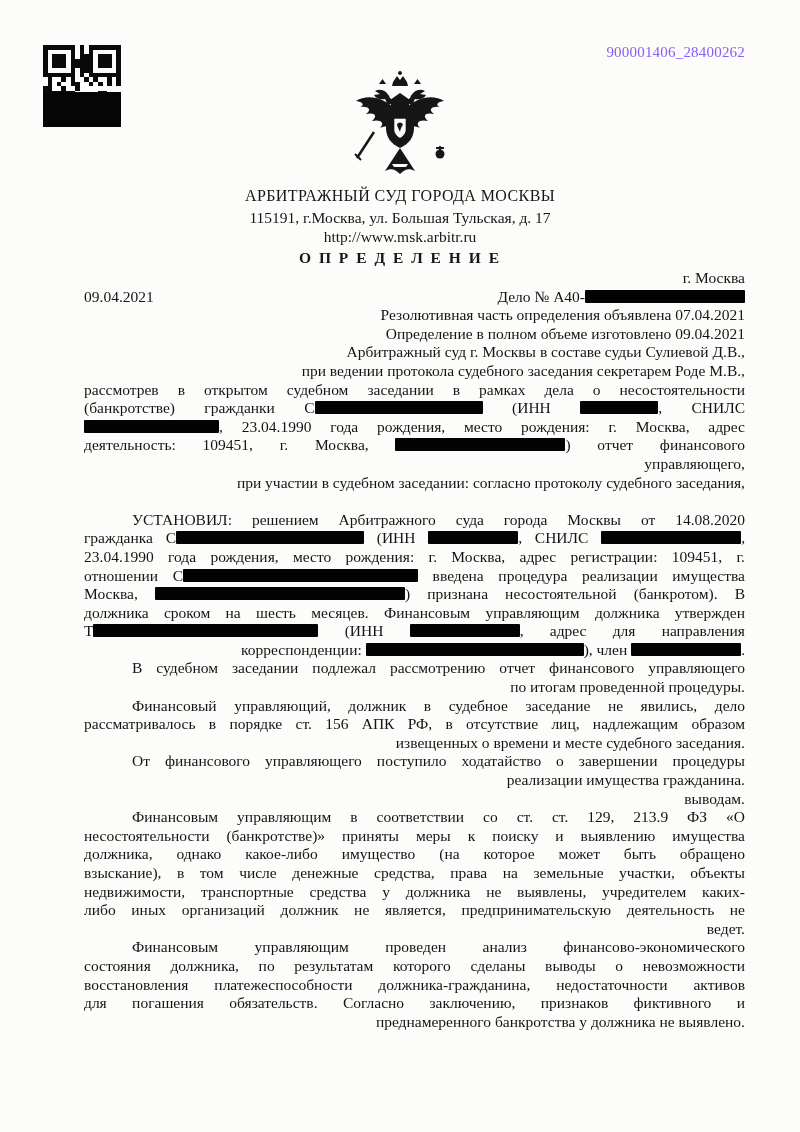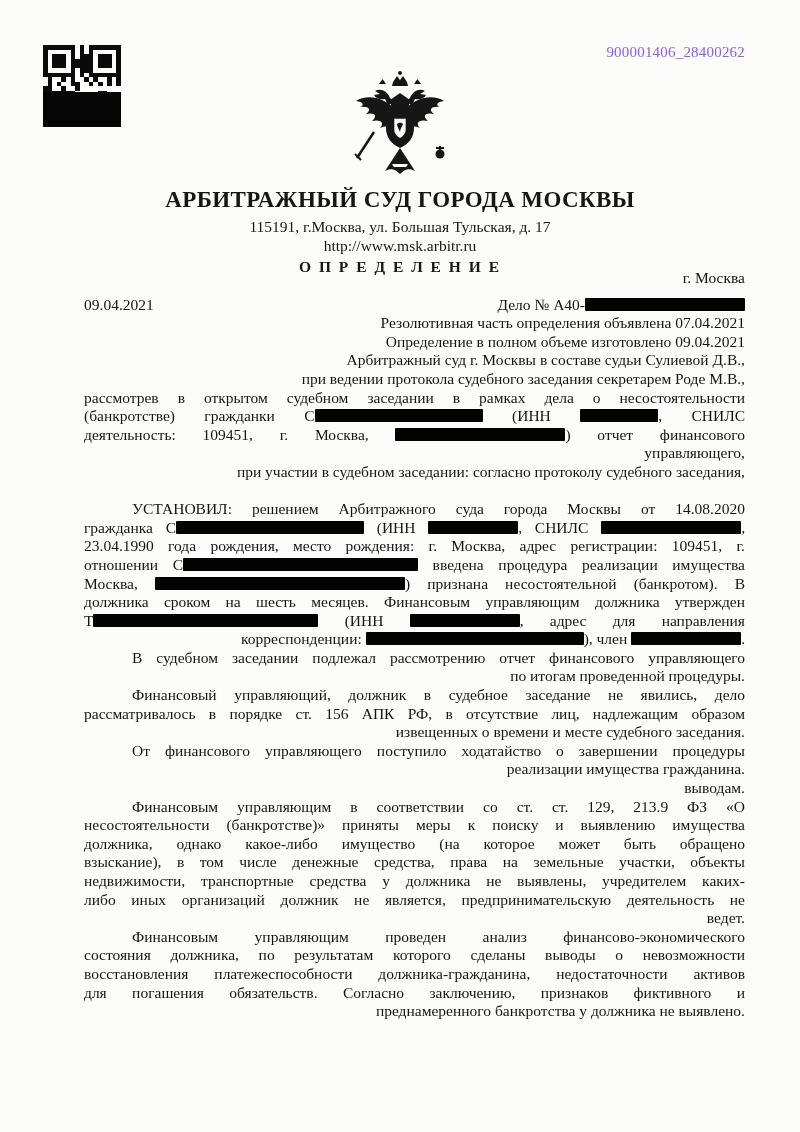--- a/index.html
+++ b/index.html
@@ -16,34 +16,34 @@
   .qr { position:absolute; left:43px; top:45px; width:78px; height:82px; }
   
   .docnum {
     position:absolute; top:44px; right:55px;
     font-size:15px; letter-spacing:0.2px; color:#8b5cf6;
   }
   
   .eagle { position:absolute; top:70px; left:50%; transform:translateX(-50%); }
   
   .header-block { position:absolute; top:186px; left:0; width:100%; text-align:center; line-height:1.25; }
-  .court-name { font-size:23px; font-weight:bold; letter-spacing:0.4px; }
+  .court-name { font-size:16px; font-weight:normal; letter-spacing:0.4px; }
   .court-address { font-size:15.5px; margin-top:2px; }
   .court-site { font-size:15.5px; }
   .doc-type { font-size:15.5px; font-weight:bold; letter-spacing:2px; margin-top:1px;text-align:center; }
   
   .body-text {
     position:absolute; left:84px; top:269px; width:661px;
     font-size:15.5px; line-height:18.6px; color:#141414;
   }
   .line { min-height:18.6px; text-align:right; white-space:normal; }
   .line.just { text-align:justify; text-align-last:justify; }
   .line.indent { text-indent:48px; }
   .line.blank { height:18.6px; }
-  .line.split { display:flex; justify-content:space-between; text-align:left;margin-top:8px; }
+  .line.split { display:flex; justify-content:space-between; text-align:left; }
   .redact {
     display:inline-block; height:13px; background:#030303;
     vertical-align:-1px; border-radius:1px;
   }
 </style>
 </head>
 <body>
 
 <div class="page">
 
@@ -164,20 +164,21 @@
       <div class="line split">
         <span><span>09.04.2021</span></span>
         <span><span>Дело № А40-</span><span class="redact" style="width: 160px;"></span></span>
       </div>
       <div class="line"><span>Резолютивная часть определения объявлена 07.04.2021</span></div>
       <div class="line"><span>Определение в полном объеме изготовлено 09.04.2021</span></div>
       <div class="line"><span>Арбитражный суд г. Москвы в составе судьи Сулиевой Д.В.,</span></div>
       <div class="line"><span>при ведении протокола судебного заседания секретарем Роде М.В.,</span></div>
       <div class="line just"><span>рассмотрев в открытом судебном заседании в рамках дела о несостоятельности</span></div>
       <div class="line just"><span>(банкротстве) гражданки С</span><span class="redact" style="width: 168px;"></span><span> (ИНН </span><span class="redact" style="width: 78px;"></span><span>, СНИЛС</span></div>
+      <div class="line just"><span class="redact" style="width: 135px;"></span><span>, 23.04.1990 года рождения, место рождения: г. Москва, адрес</span></div>
       <div class="line just"><span>деятельность: 109451, г. Москва, </span><span class="redact" style="width: 170px;"></span><span>) отчет финансового</span></div>
       <div class="line"><span>управляющего,</span></div>
       <div class="line"><span>при участии в судебном заседании: согласно протоколу судебного заседания,</span></div>
       <div class="line blank"></div>
       <div class="line just indent"><span>УСТАНОВИЛ: решением Арбитражного суда города Москвы от 14.08.2020</span></div>
       <div class="line just"><span>гражданка С</span><span class="redact" style="width: 188px;"></span><span> (ИНН </span><span class="redact" style="width: 90px;"></span><span>, СНИЛС </span><span class="redact" style="width: 140px;"></span><span>,</span></div>
       <div class="line just"><span>23.04.1990 года рождения, место рождения: г. Москва, адрес регистрации: 109451, г.</span></div>
       <div class="line just"><span>отношении С</span><span class="redact" style="width: 235px;"></span><span> введена процедура реализации имущества</span></div>
       <div class="line just"><span>Москва, </span><span class="redact" style="width: 250px;"></span><span>) признана несостоятельной (банкротом). В</span></div>
       <div class="line just"><span>должника сроком на шесть месяцев. Финансовым управляющим должника утвержден</span></div>

